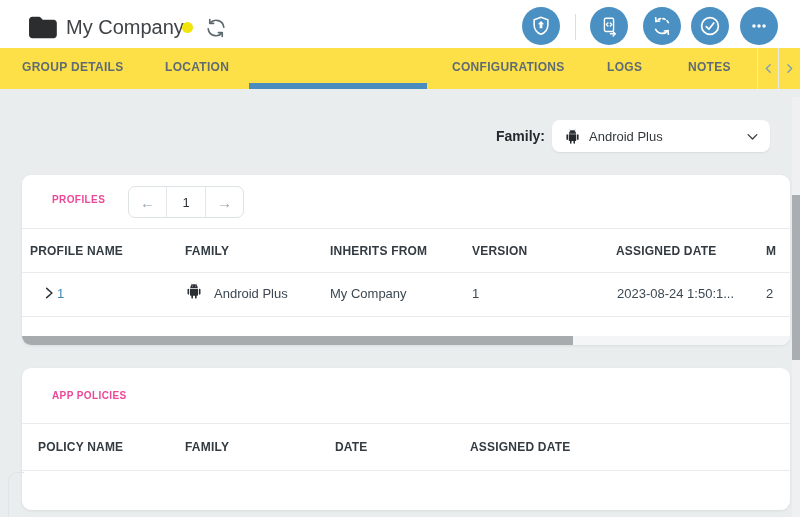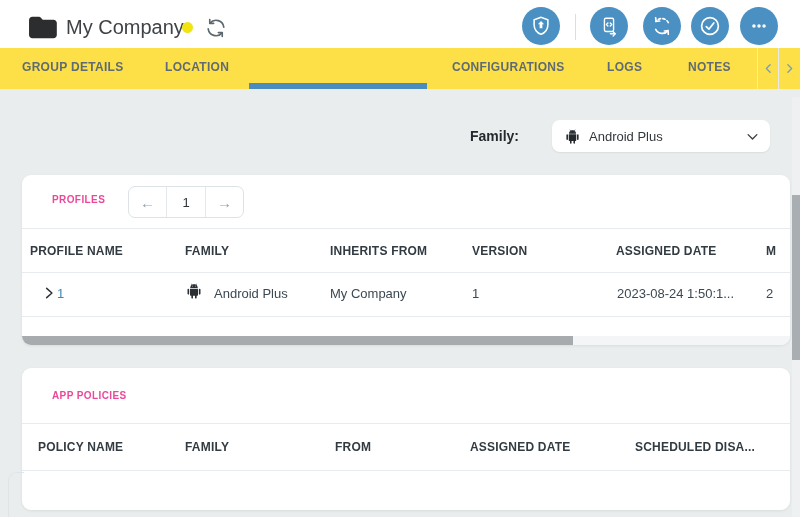--- a/index.html
+++ b/index.html
@@ -25,21 +25,21 @@
   
   .tabbar{ position:absolute; top:48px; left:0; width:100%; height:41px; background:#fde047; }
   .tab{ position:absolute; top:12px; font-size:12px; font-weight:700; letter-spacing:.3px;
     color:#5f6b74; cursor:pointer; white-space:nowrap; }
   .tab.active{ color:#27333b; }
   .tab-underline{ position:absolute; left:249px; top:35px; width:178px; height:6px; background:#4a8cbe; }
   .tab-vdiv{ position:absolute; top:0; width:1px; height:41px; background:#e7eaec; }
   .tab-scroll{ position:absolute; top:10px; width:20px; height:20px; color:#7d9cb3;
     cursor:pointer; display:flex; align-items:center; justify-content:center; }
   
-  .family-label{ position:absolute; left:470px; top:128px; width:75px; 
+  .family-label{ position:absolute; left:470px; top:128px; width:75px; text-align:right;
     font-size:14px; font-weight:700; color:#24292d; }
   .family-select{ position:absolute; left:552px; top:120px; width:218px; height:32px;
     background:#fff; border-radius:8px; box-shadow:0 1px 2px rgba(0,0,0,.07);
     display:flex; align-items:center; padding:0 10px 0 13px; cursor:pointer; }
   .family-select .robot{ color:#24282b; margin-right:9px; display:flex; }
   .family-select .val{ font-size:13px; color:#33383c; flex:1; }
   .family-select .chev{ color:#3a4045; display:flex; }
   
   .card{ position:absolute; left:22px; width:768px; background:#fff; border-radius:9px;
     box-shadow:0 1px 3px rgba(0,0,0,.07); }
@@ -217,23 +217,22 @@
       <div class="hscroll-thumb"></div>
     </div>
   </div>
 
   <div class="card" style="top:368px;height:142px">
     <div class="card-title" style="top:22px">APP POLICIES</div>
     <div class="hdiv" style="top:55px"></div>
 
     <span class="col-h" style="left:16px;top:72px">POLICY NAME</span>
     <span class="col-h" style="left:163px;top:72px">FAMILY</span>
-    <span class="col-h" style="left:313px;top:72px">FROM</span>
+    <span class="col-h" style="left:313px;top:72px">DATE</span>
     <span class="col-h" style="left:448px;top:72px">ASSIGNED DATE</span>
-    <span class="col-h" style="left:613px;top:72px">SCHEDULED DISA...</span>
 
     <div class="hdiv" style="top:102px"></div>
   </div>
 
   <div class="next-panel-corner"></div>
 
   <div class="vscroll-track">
     <div class="vscroll-thumb"></div>
   </div>
 

